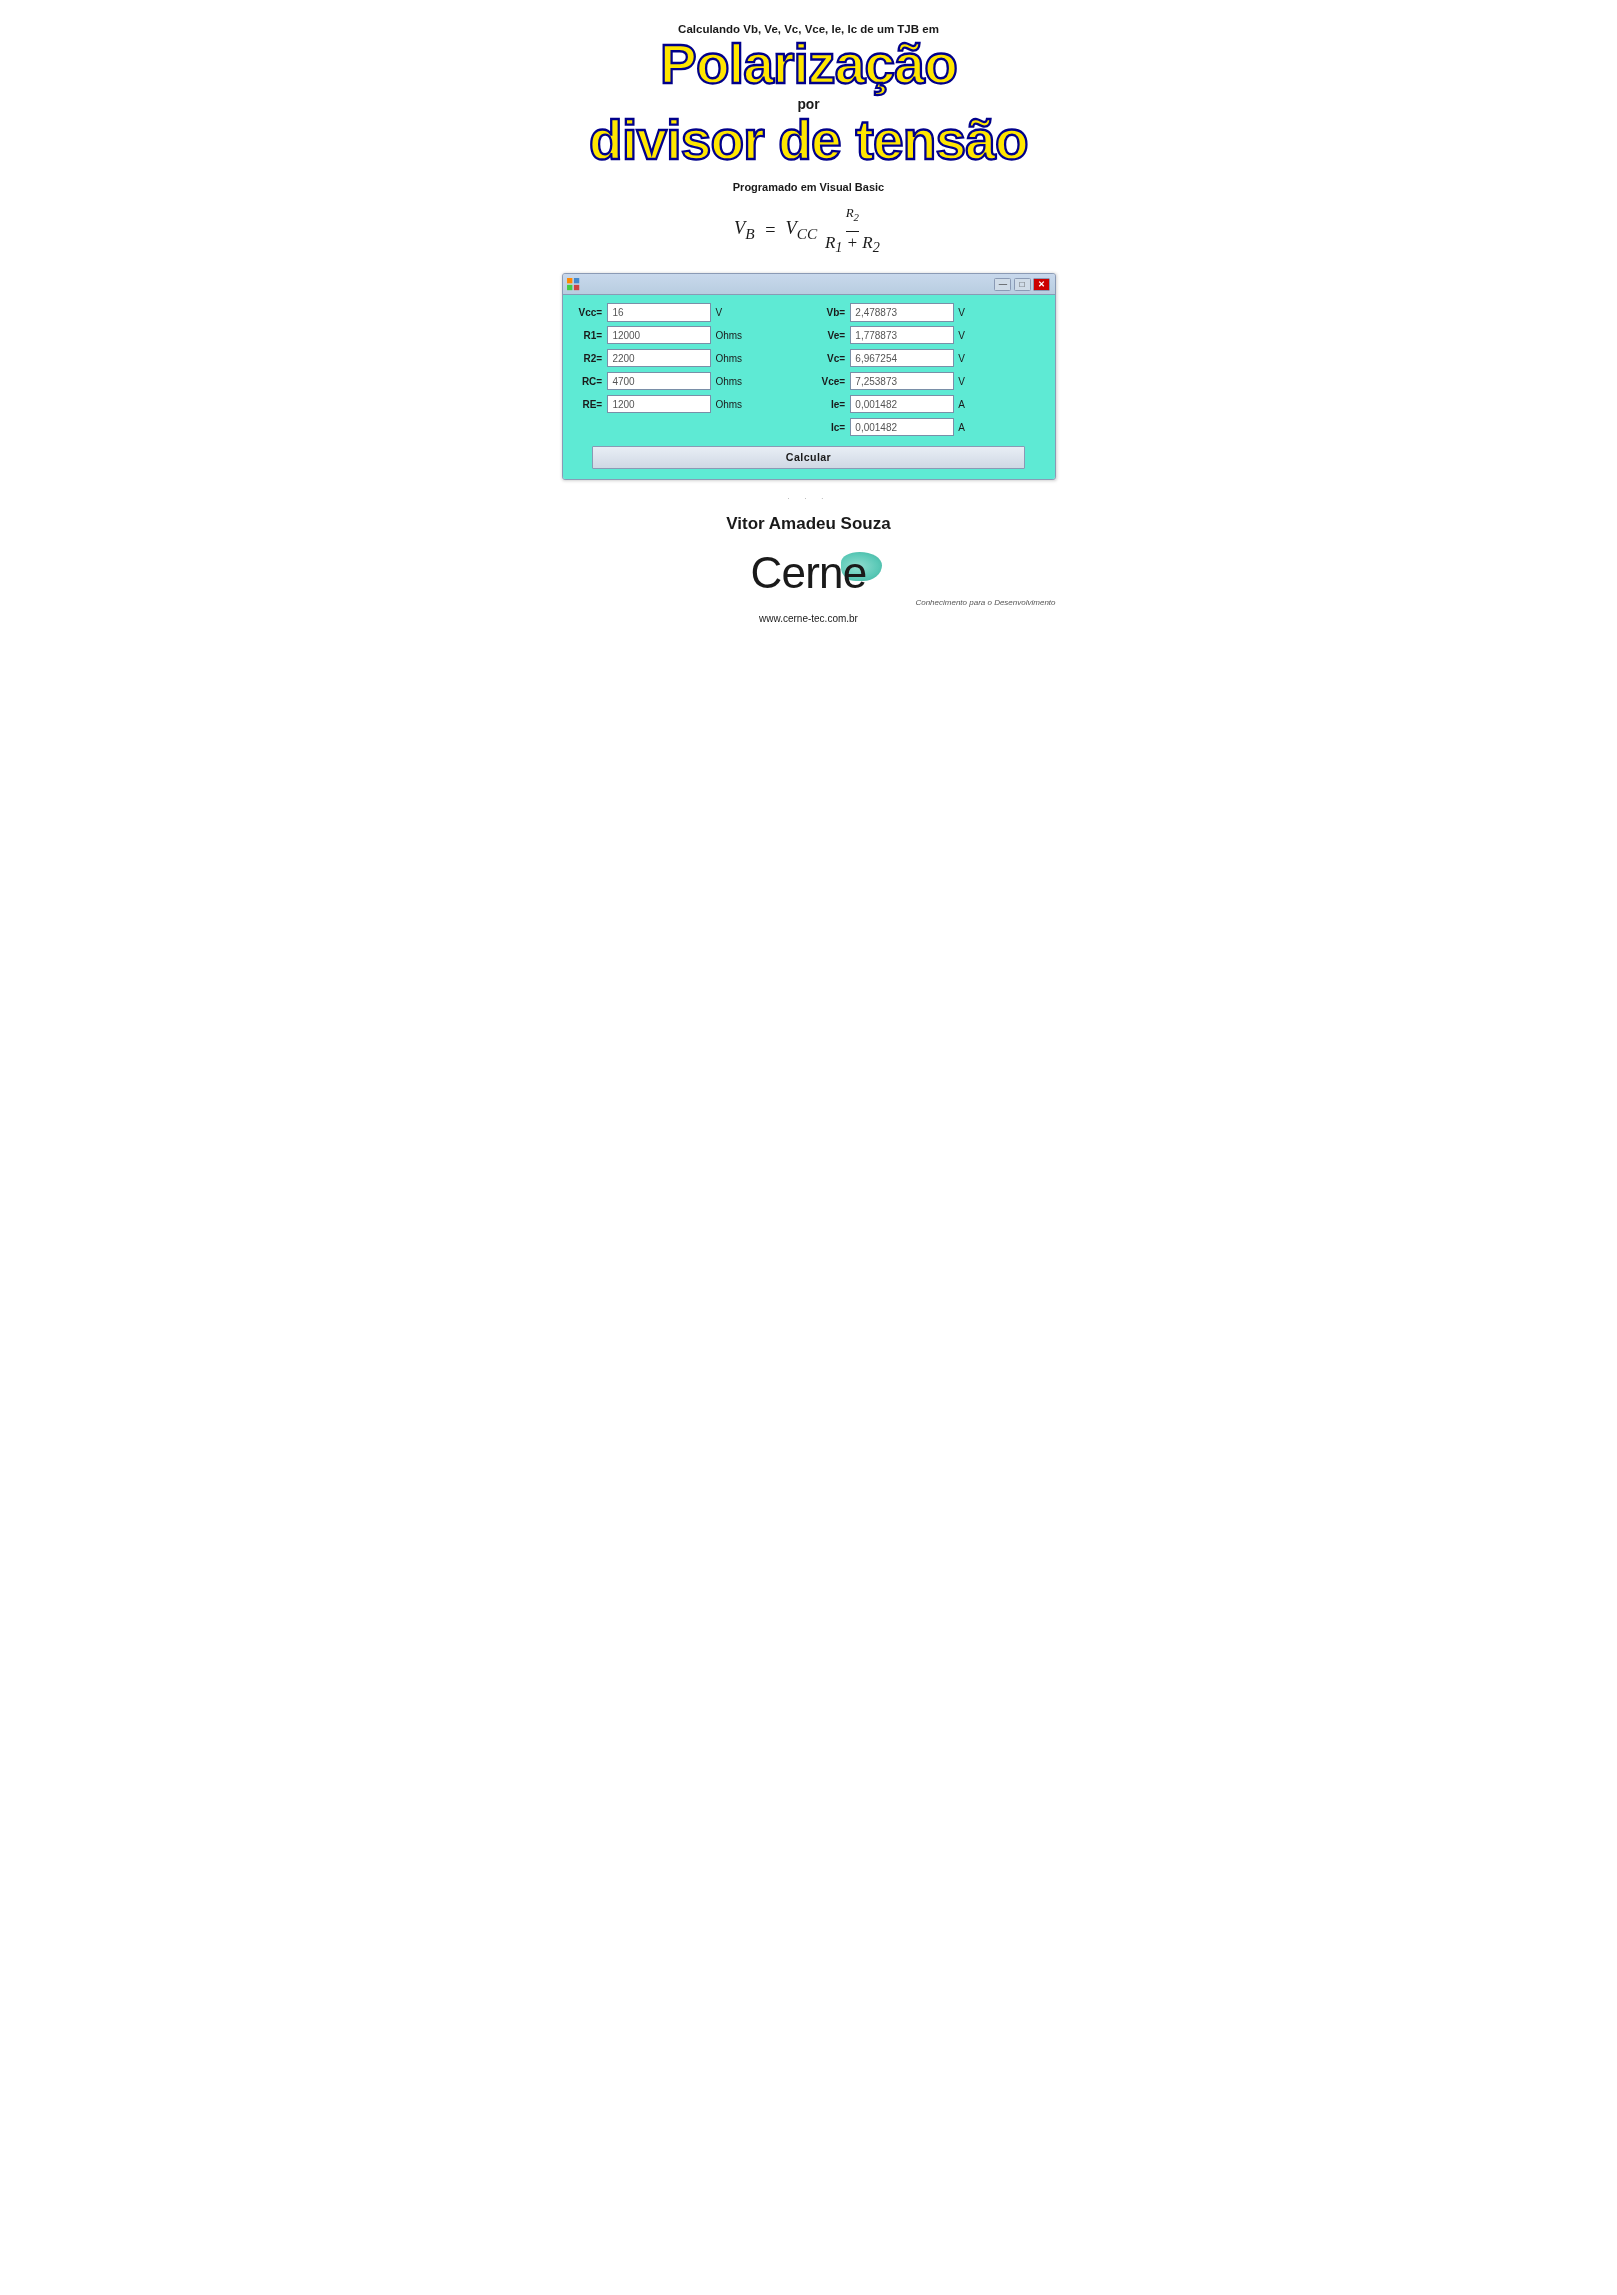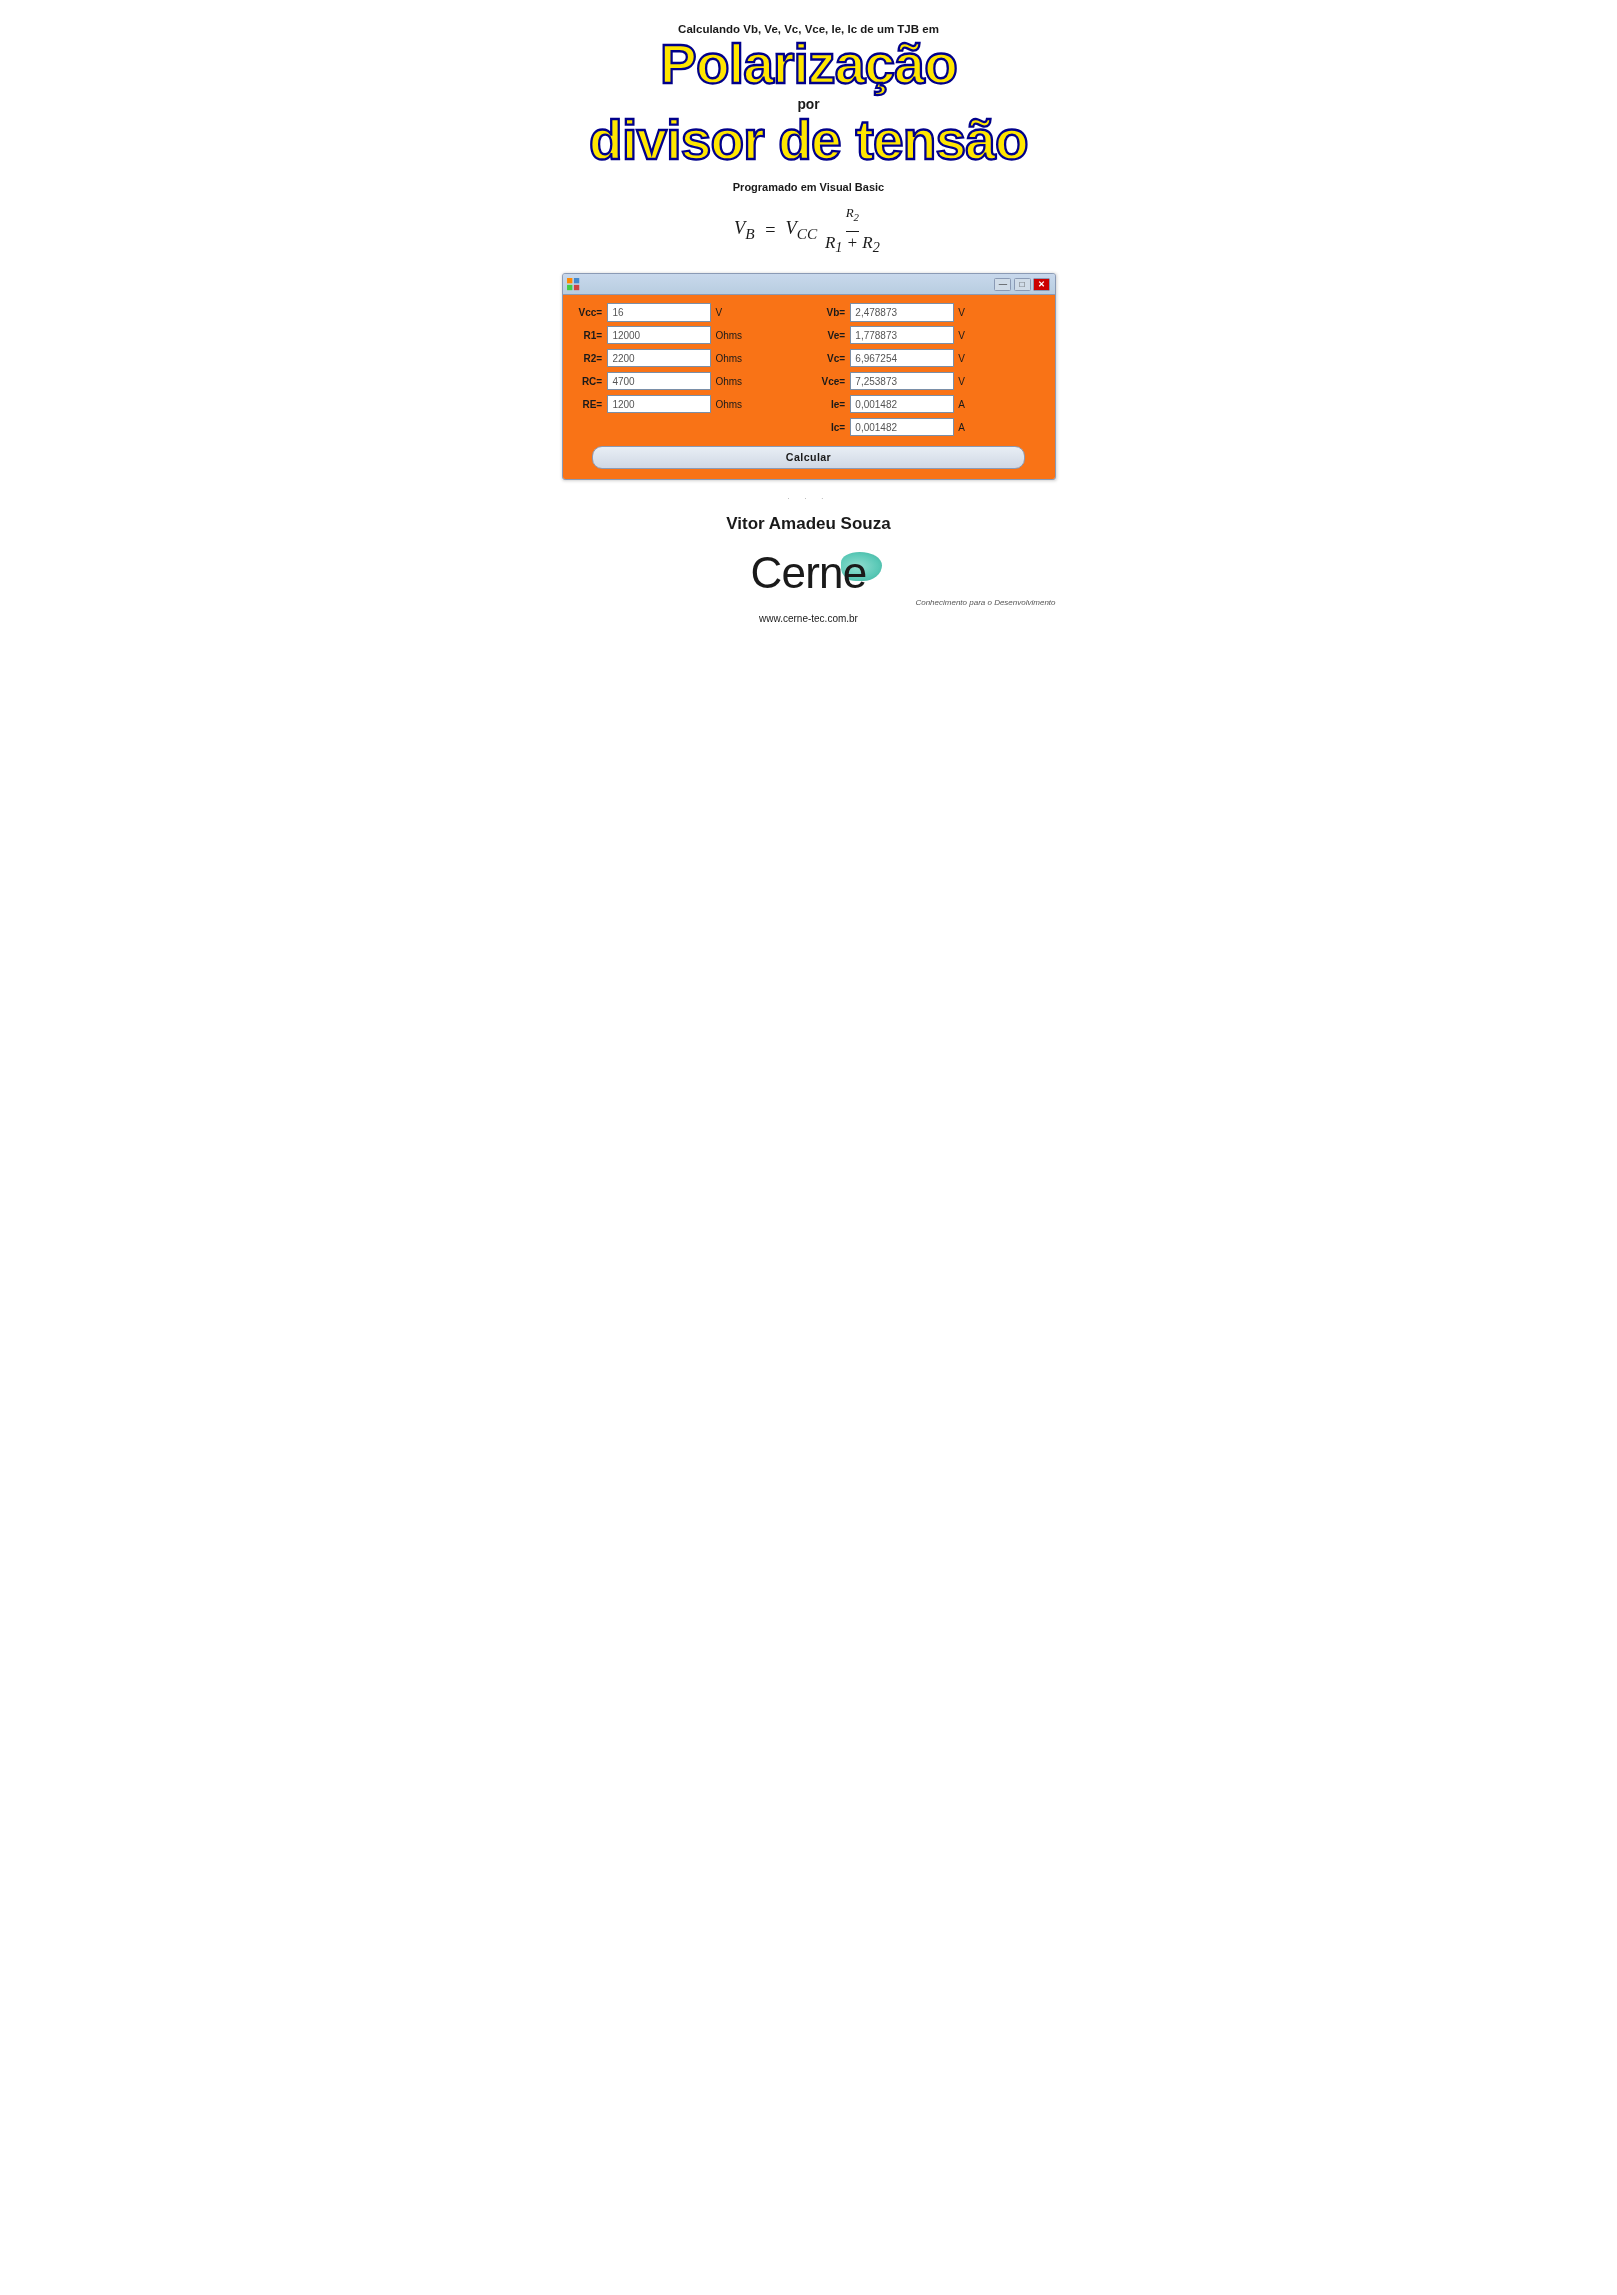--- a/index.html
+++ b/index.html
@@ -134,21 +134,21 @@
       color: #333;
     }
 
     .win-btn.close-btn {
       background: #cc0000;
       color: white;
       font-weight: bold;
     }
 
     .window-body {
-      background: #f97316;
+      background: #5eead4;
       padding: 7.7px 10.7px 10.7px 10.7px;
     }
 
     .form-grid {
       display: grid;
       grid-template-columns: 1fr 1fr;
       gap: 0 15.3px;
     }
 
     .form-left, .form-right {
@@ -188,21 +188,21 @@
     }
 
     .calc-button-row {
       margin-top: 9.2px;
       text-align: center;
     }
 
     .calc-button {
       background: linear-gradient(180deg, #e8eef5 0%, #d0d8e4 100%);
       border: 0.8px solid #8a9ab5;
-      border-radius: 10px;
+      border-radius: 1px;
       padding: 4.6px 0;
       width: 92%;
       font-size: 10.7px;
       font-weight: bold;
       color: #1a1a1a;
       cursor: pointer;
       letter-spacing: 0.4px;
     }
 
     .author {

